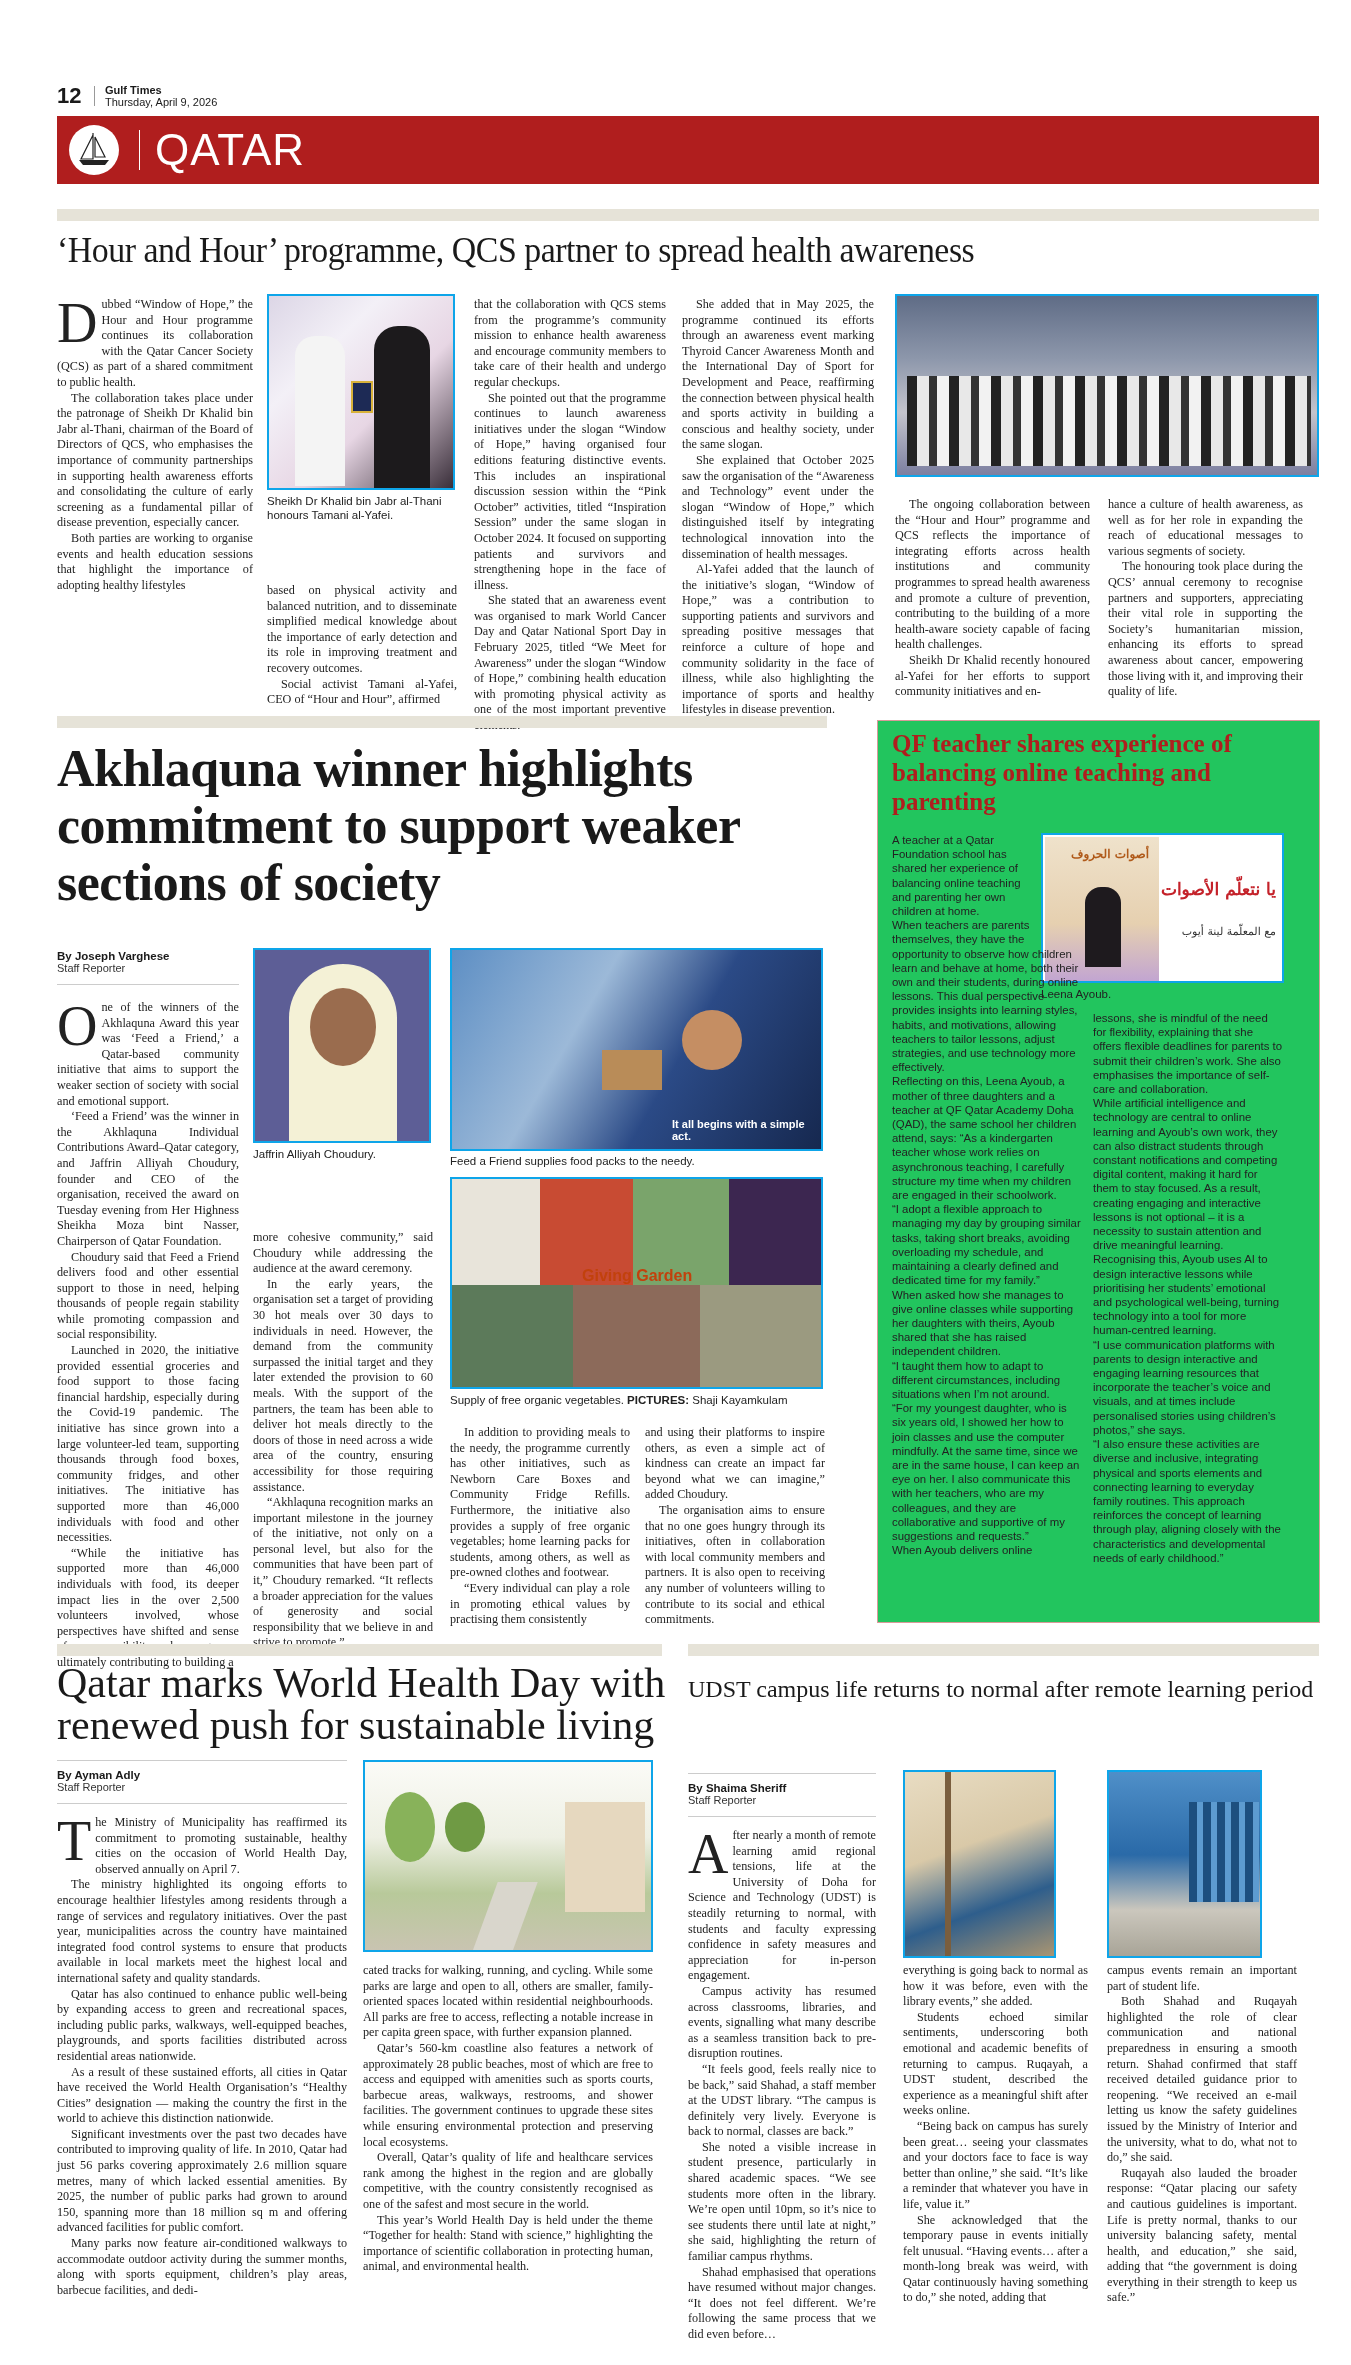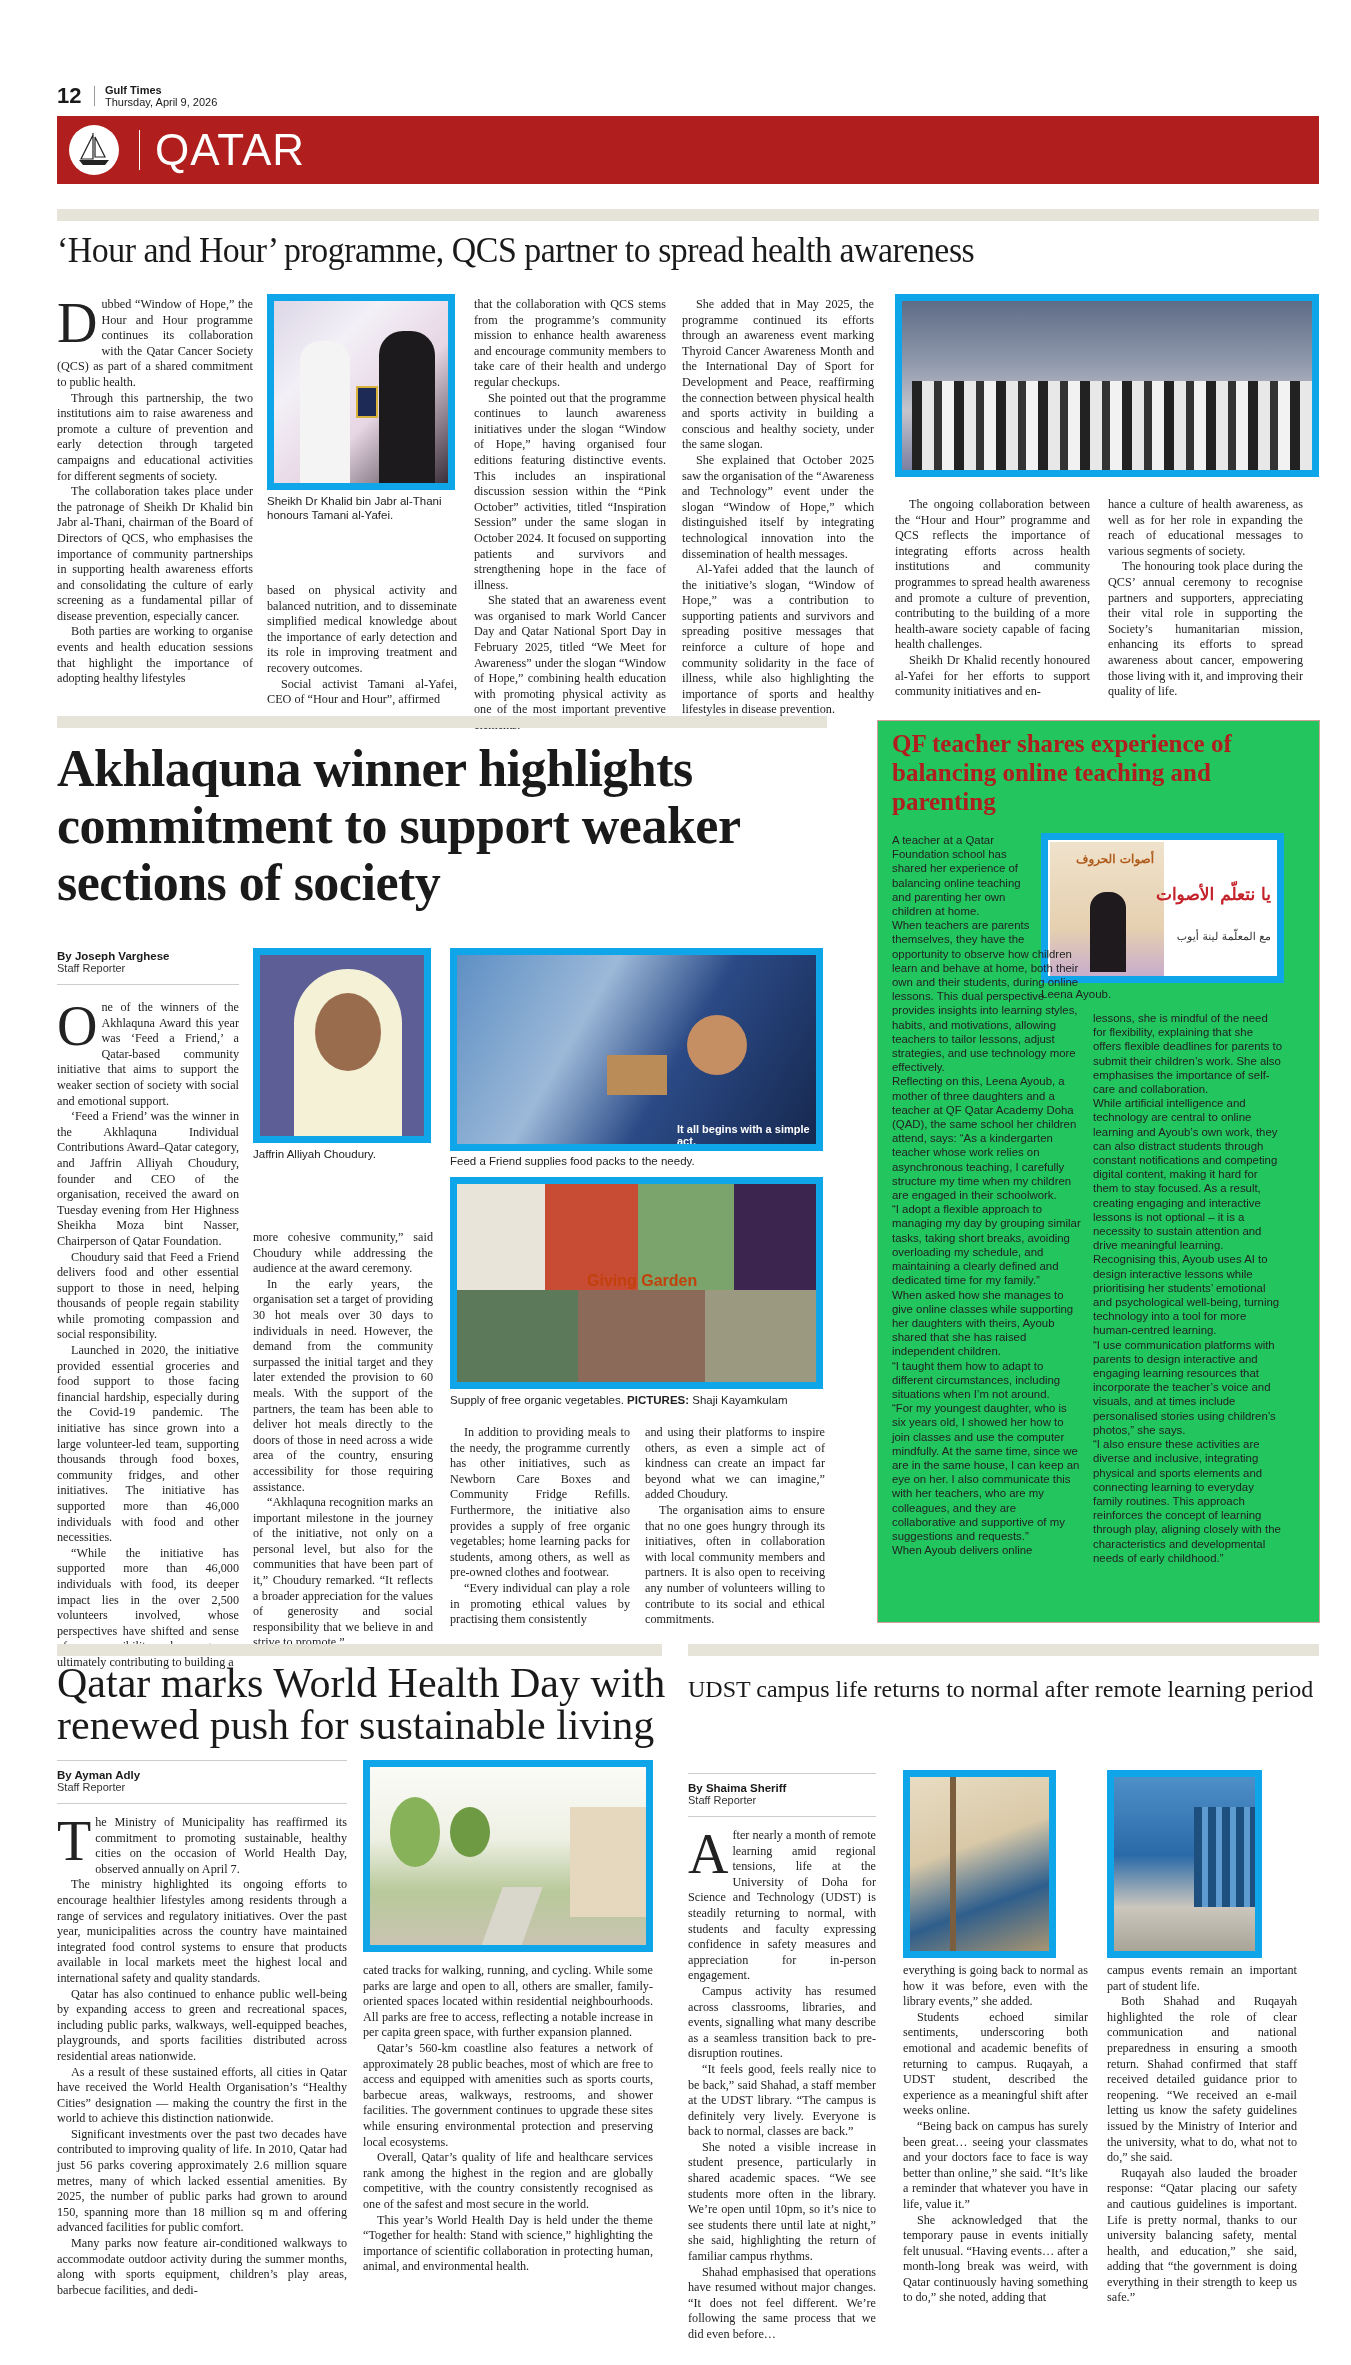--- a/index.html
+++ b/index.html
@@ -9,21 +9,21 @@
 .sans{font-family:"Liberation Sans",sans-serif}
 .body-text{font-family:"Liberation Serif",serif;font-size:12.2px;line-height:15.6px;text-align:justify;hyphens:auto;color:#222}
 .body-text p{text-indent:14px}
 .body-text p.first{text-indent:0}
 .dropcap{float:left;font-size:56px;line-height:44px;padding:4px 4px 0 0;font-family:"Liberation Serif",serif}
 .grey-bar{background:#e6e3d8;height:12px}
 .caption{font-family:"Liberation Sans",sans-serif;font-size:11.5px;line-height:14px;color:#222}
 .byline-name{font-family:"Liberation Sans",sans-serif;font-weight:bold;font-size:11.5px}
 .byline-role{font-family:"Liberation Sans",sans-serif;font-size:11px;color:#333}
 .rule{border-top:1px solid #ccc}
-.photo{border:7px solid #0ea5e9;overflow:hidden}
+.photo{border:2px solid #0ea5e9;overflow:hidden}
 .qf-box .body-text{font-family:"Liberation Sans",sans-serif;font-size:11.4px;line-height:14.2px;text-align:left}
 .qf-box .body-text p{text-indent:0}
 </style>
 </head>
 <body>
 
 <div class="abs" style="left:57px;top:84px;width:1262px;height:100px">
   <div class="abs sans" style="left:0;top:0;font-size:22px;line-height:24px;font-weight:bold">12</div>
   <div class="abs" style="left:37px;top:2px;height:20px;border-left:1px solid #999"></div>
   <div class="abs sans" style="left:48px;top:0;font-size:11px;font-weight:bold">Gulf Times</div>
@@ -38,21 +38,20 @@
     <div class="abs" style="left:82px;top:14px;height:40px;border-left:1.5px solid #fff"></div>
     <div class="abs sans" style="left:98px;top:10px;font-size:44px;line-height:48px;color:#fff;font-weight:300;letter-spacing:1px">QATAR</div>
   </div>
 </div>
 
 <div class="abs grey-bar" style="left:57px;top:209px;width:1262px"></div>
 <h1 class="abs serif" style="left:57px;top:230px;width:1262px;font-size:36px;line-height:40px;font-weight:normal;letter-spacing:-0.5px;transform:scaleX(0.94);transform-origin:left">‘Hour and Hour’ programme, QCS partner to spread health awareness</h1>
 
 <div class="abs body-text" style="left:57px;top:297px;width:196px">
   <p class="first"><span class="dropcap">D</span><span>ubbed “Window of Hope,” the Hour and Hour programme continues its collaboration with the Qatar Cancer Society (QCS) as part of a shared commitment to public health.</span></p>
-  <p>Through this partnership, the two institutions aim to raise awareness and promote a culture of prevention and early detection through targeted campaigns and educational activities for different segments of society.</p>
   <p>The collaboration takes place under the patronage of Sheikh Dr Khalid bin Jabr al-Thani, chairman of the Board of Directors of QCS, who emphasises the importance of community partnerships in supporting health awareness efforts and consolidating the culture of early screening as a fundamental pillar of disease prevention, especially cancer.</p>
   <p>Both parties are working to organise events and health education sessions that highlight the importance of adopting healthy lifestyles</p>
 </div>
 
 <div class="abs photo" style="left:267px;top:294px;width:188px;height:196px;background:linear-gradient(135deg,#dcd6e6 0%,#f3f0f7 30%,#e7d6e4 60%,#3a2f3a 100%)">
   <div class="abs" style="left:26px;top:40px;width:50px;height:150px;background:#f4f4f4;border-radius:20px 20px 0 0"></div>
   <div class="abs" style="left:105px;top:30px;width:56px;height:162px;background:#1c1a1c;border-radius:24px 24px 0 0"></div>
   <div class="abs" style="left:82px;top:85px;width:22px;height:32px;background:#1d2a55;border:2px solid #d8b23a"></div>
 </div>
 <div class="abs caption" style="left:267px;top:494px;width:190px">Sheikh Dr Khalid bin Jabr al-Thani honours Tamani al-Yafei.</div>

